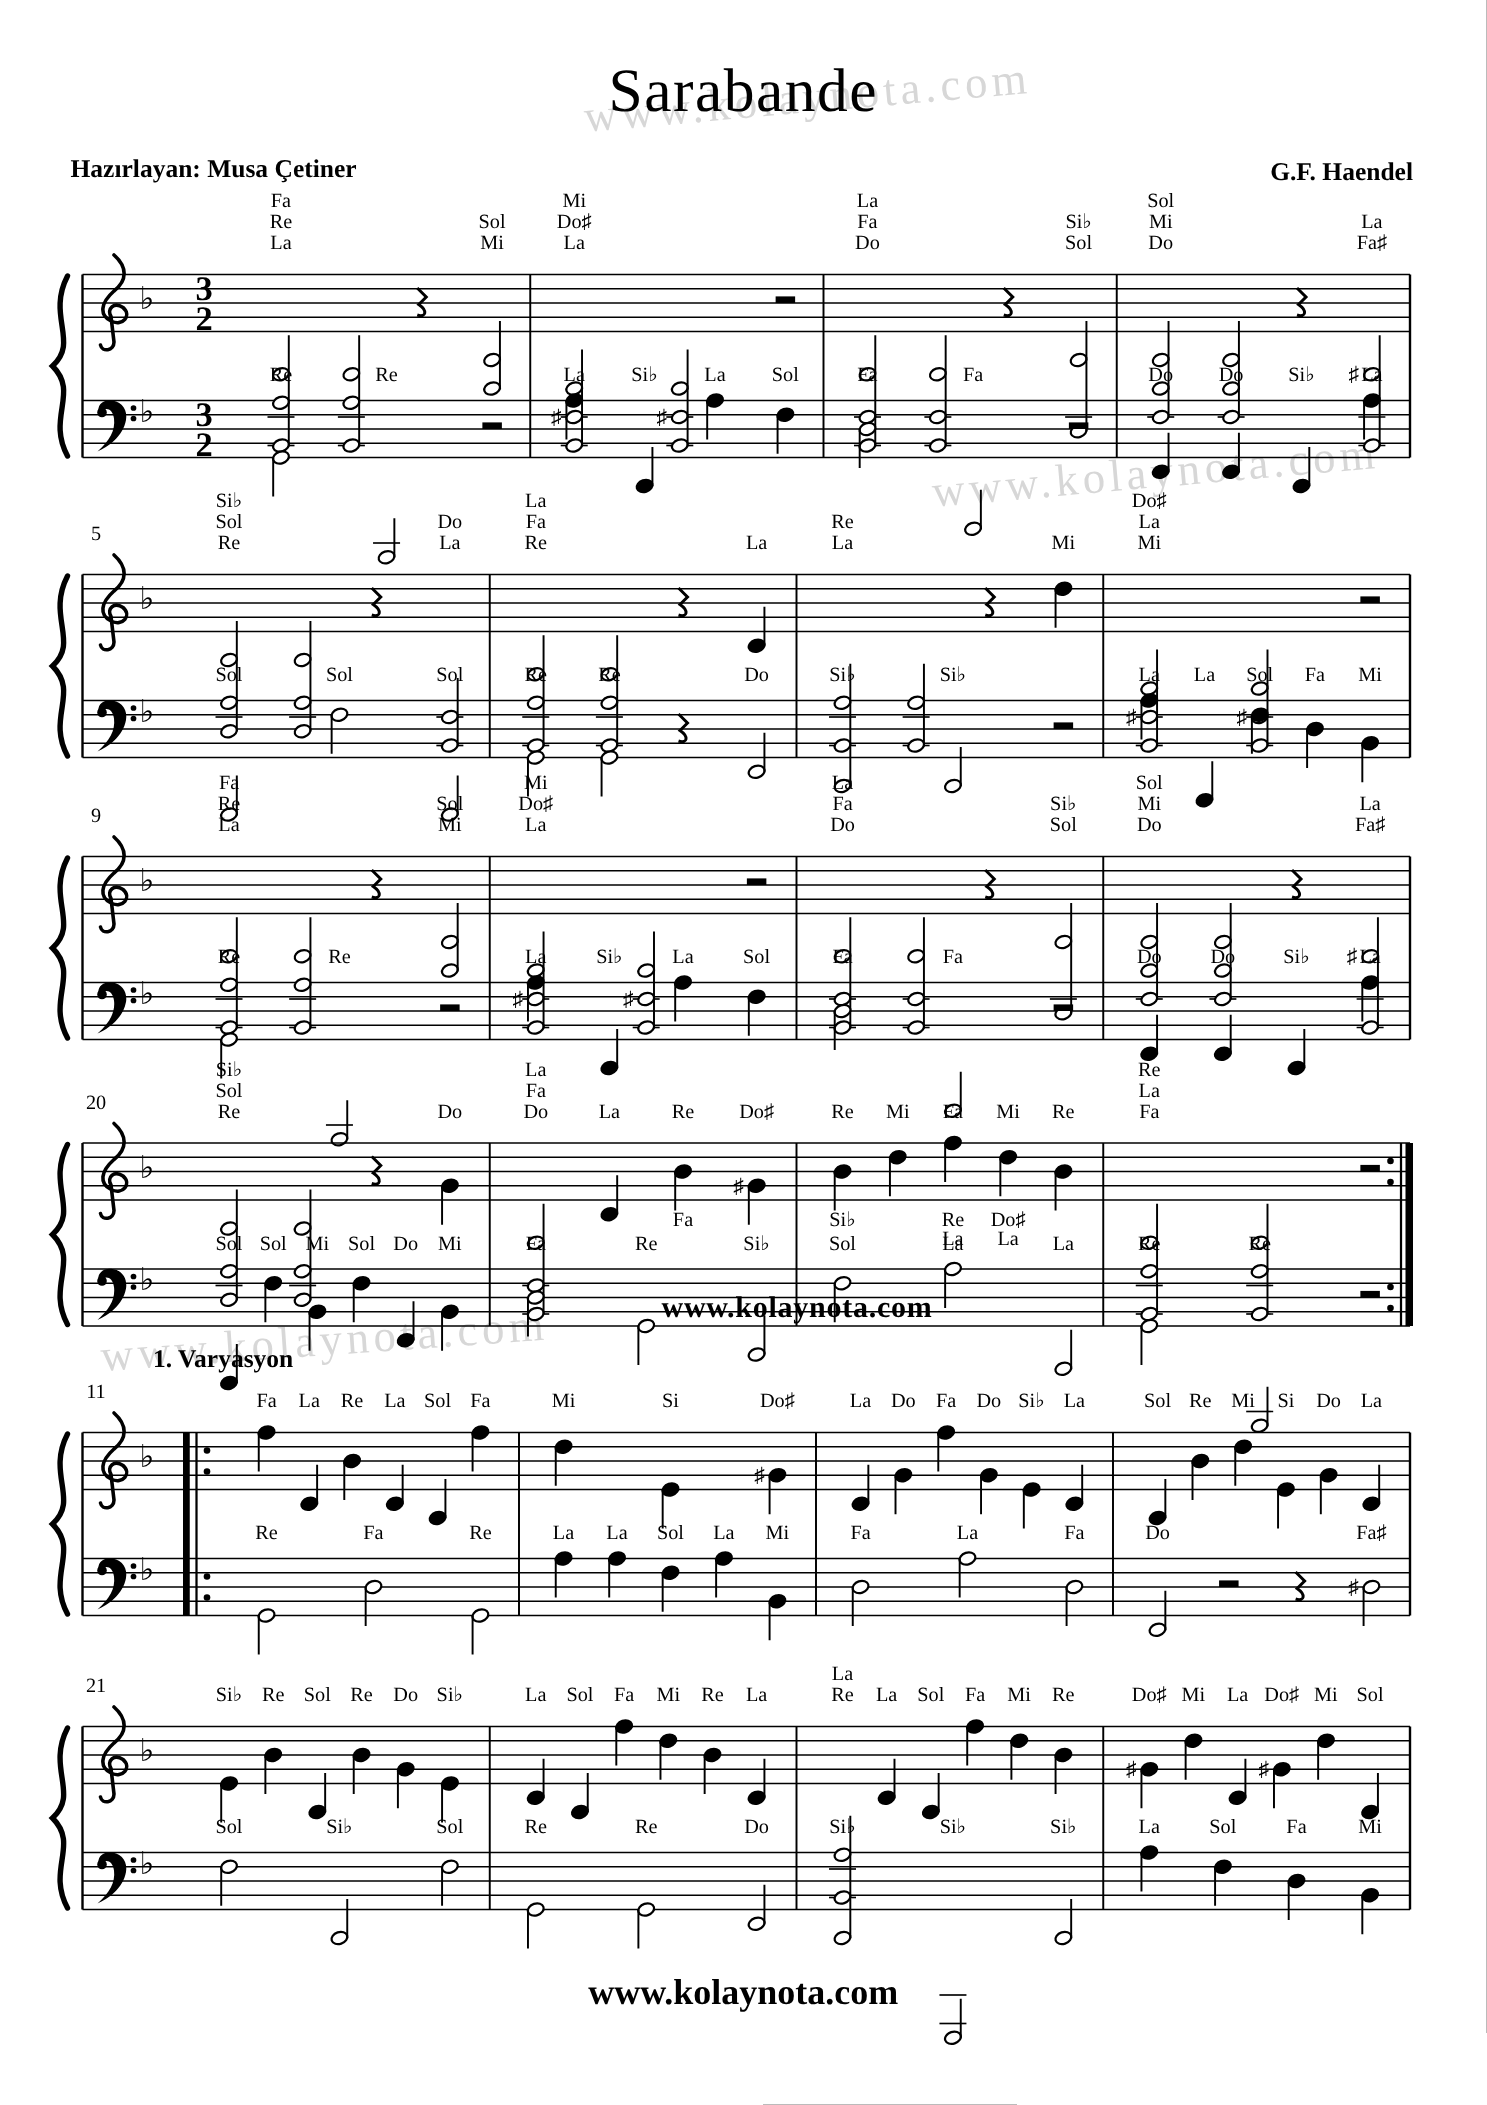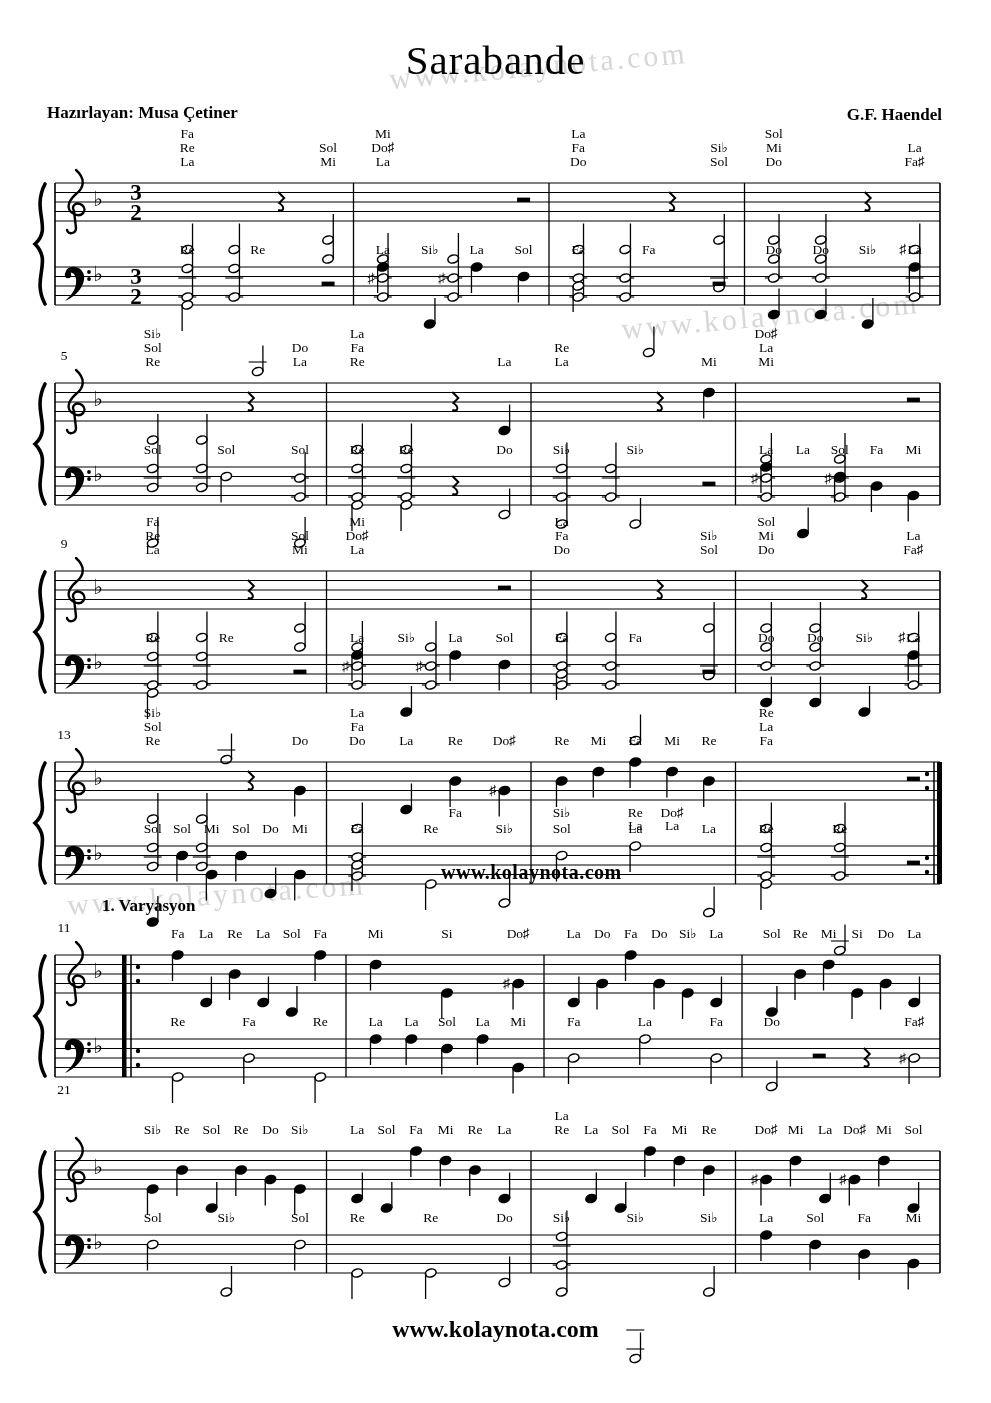--- a/index.html
+++ b/index.html
@@ -785,21 +785,21 @@
       <div class="nl" style="left: 635.295px; top: 631px;">Fa</div>
       <div class="nl" style="left: 766.175px; top: 515px;">Sol</div>
       <div class="nl" style="left: 766.175px; top: 529px;">Mi</div>
       <div class="nl" style="left: 766.175px; top: 543px;">Do</div>
       <div class="nl" style="left: 913.415px; top: 529px;">La</div>
       <div class="nl" style="left: 913.415px; top: 543px;">Fa♯</div>
       <div class="nl" style="left: 766.175px; top: 631px;">Do</div>
       <div class="nl" style="left: 815.255px; top: 631px;">Do</div>
       <div class="nl" style="left: 864.335px; top: 631px;">Si♭</div>
       <div class="nl" style="left: 913.415px; top: 631px;">La</div>
-      <div class="nl" style="left: 64px; top: 728px;">13</div>
+      <div class="nl" style="left: 64px; top: 728px;">20</div>
       <div class="nl" style="left: 152.675px; top: 706px;">Si♭</div>
       <div class="nl" style="left: 152.675px; top: 720px;">Sol</div>
       <div class="nl" style="left: 152.675px; top: 734px;">Re</div>
       <div class="nl" style="left: 299.915px; top: 734px;">Do</div>
       <div class="nl" style="left: 152.675px; top: 822px;">Sol</div>
       <div class="nl" style="left: 182.123px; top: 822px;">Sol</div>
       <div class="nl" style="left: 211.571px; top: 822px;">Mi</div>
       <div class="nl" style="left: 241.019px; top: 822px;">Sol</div>
       <div class="nl" style="left: 270.467px; top: 822px;">Do</div>
       <div class="nl" style="left: 299.915px; top: 822px;">Mi</div>
@@ -859,21 +859,21 @@
       <div class="nl" style="left: 644.98px; top: 1015px;">La</div>
       <div class="nl" style="left: 716.26px; top: 1015px;">Fa</div>
       <div class="nl" style="left: 771.7px; top: 927px;">Sol</div>
       <div class="nl" style="left: 800.212px; top: 927px;">Re</div>
       <div class="nl" style="left: 828.724px; top: 927px;">Mi</div>
       <div class="nl" style="left: 857.236px; top: 927px;">Si</div>
       <div class="nl" style="left: 885.748px; top: 927px;">Do</div>
       <div class="nl" style="left: 914.26px; top: 927px;">La</div>
       <div class="nl" style="left: 771.7px; top: 1015px;">Do</div>
       <div class="nl" style="left: 914.26px; top: 1015px;">Fa♯</div>
-      <div class="nl" style="left: 64px; top: 1083px;">21</div>
+      <div class="nl" style="left: 64px; top: 1117px;">21</div>
       <div class="nl" style="left: 152.675px; top: 1123px;">Si♭</div>
       <div class="nl" style="left: 182.123px; top: 1123px;">Re</div>
       <div class="nl" style="left: 211.571px; top: 1123px;">Sol</div>
       <div class="nl" style="left: 241.019px; top: 1123px;">Re</div>
       <div class="nl" style="left: 270.467px; top: 1123px;">Do</div>
       <div class="nl" style="left: 299.915px; top: 1123px;">Si♭</div>
       <div class="nl" style="left: 152.675px; top: 1211px;">Sol</div>
       <div class="nl" style="left: 226.295px; top: 1211px;">Si♭</div>
       <div class="nl" style="left: 299.915px; top: 1211px;">Sol</div>
       <div class="nl" style="left: 357.175px; top: 1123px;">La</div>

